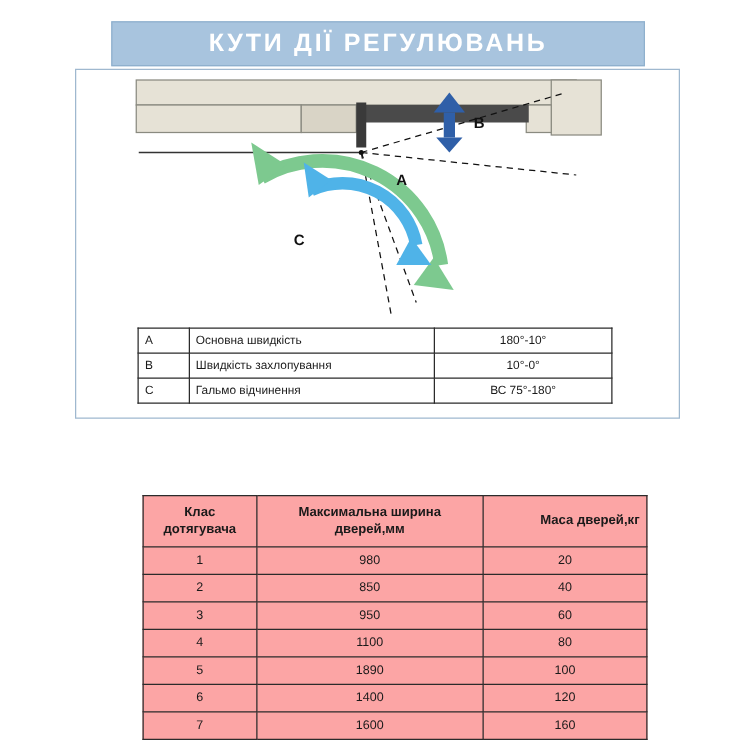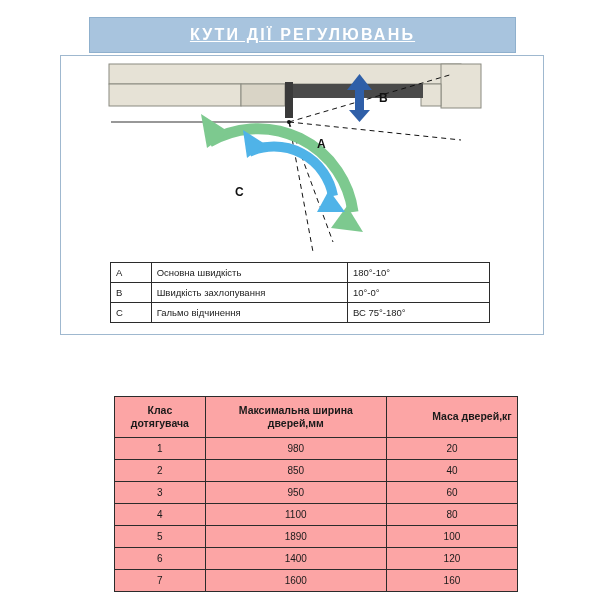--- a/index.html
+++ b/index.html
@@ -26,23 +26,22 @@
     position: absolute;
     background: #a8c4de;
     border: 1px solid #8fb0cd;
     display: flex;
     align-items: center;
     justify-content: center;
   }
   .banner .banner-text {
     color: #ffffff;
     font-weight: bold;
-    font-size: 16px;
+    font-size: 20px;
     letter-spacing: 2.2px;
-    text-decoration: underline;
   }
   #banner-top {
     left: 89px; top: 17px; width: 425px; height: 34px;
   }
   #banner-bottom {
     left: 84px; top: 352px; width: 432px; height: 40px;
   }
 
   
   #diagram-panel {
@@ -65,21 +64,21 @@
   }
   #legend-table td {
     border: 1px solid #2b2b2b;
     padding: 2px 5px;
     height: 15px;
     vertical-align: middle;
     white-space: nowrap;
   }
   #legend-table td.key { width: 34px; text-align: left; }
   #legend-table td.desc { width: 200px; text-align: left; margin-left: 24px; }
-  #legend-table td.val { width: 146px; text-align: left; margin-left: 32px; }
+  #legend-table td.val { width: 146px; text-align: center; margin-left: 32px; }
 
   
   #classes-table {
     position: absolute;
     left: 98px; top: 396px;
     width: 404px;
     border-collapse: collapse;
     font-size: 10px;
     background: #fca5a5;
     margin-left: 16px;

